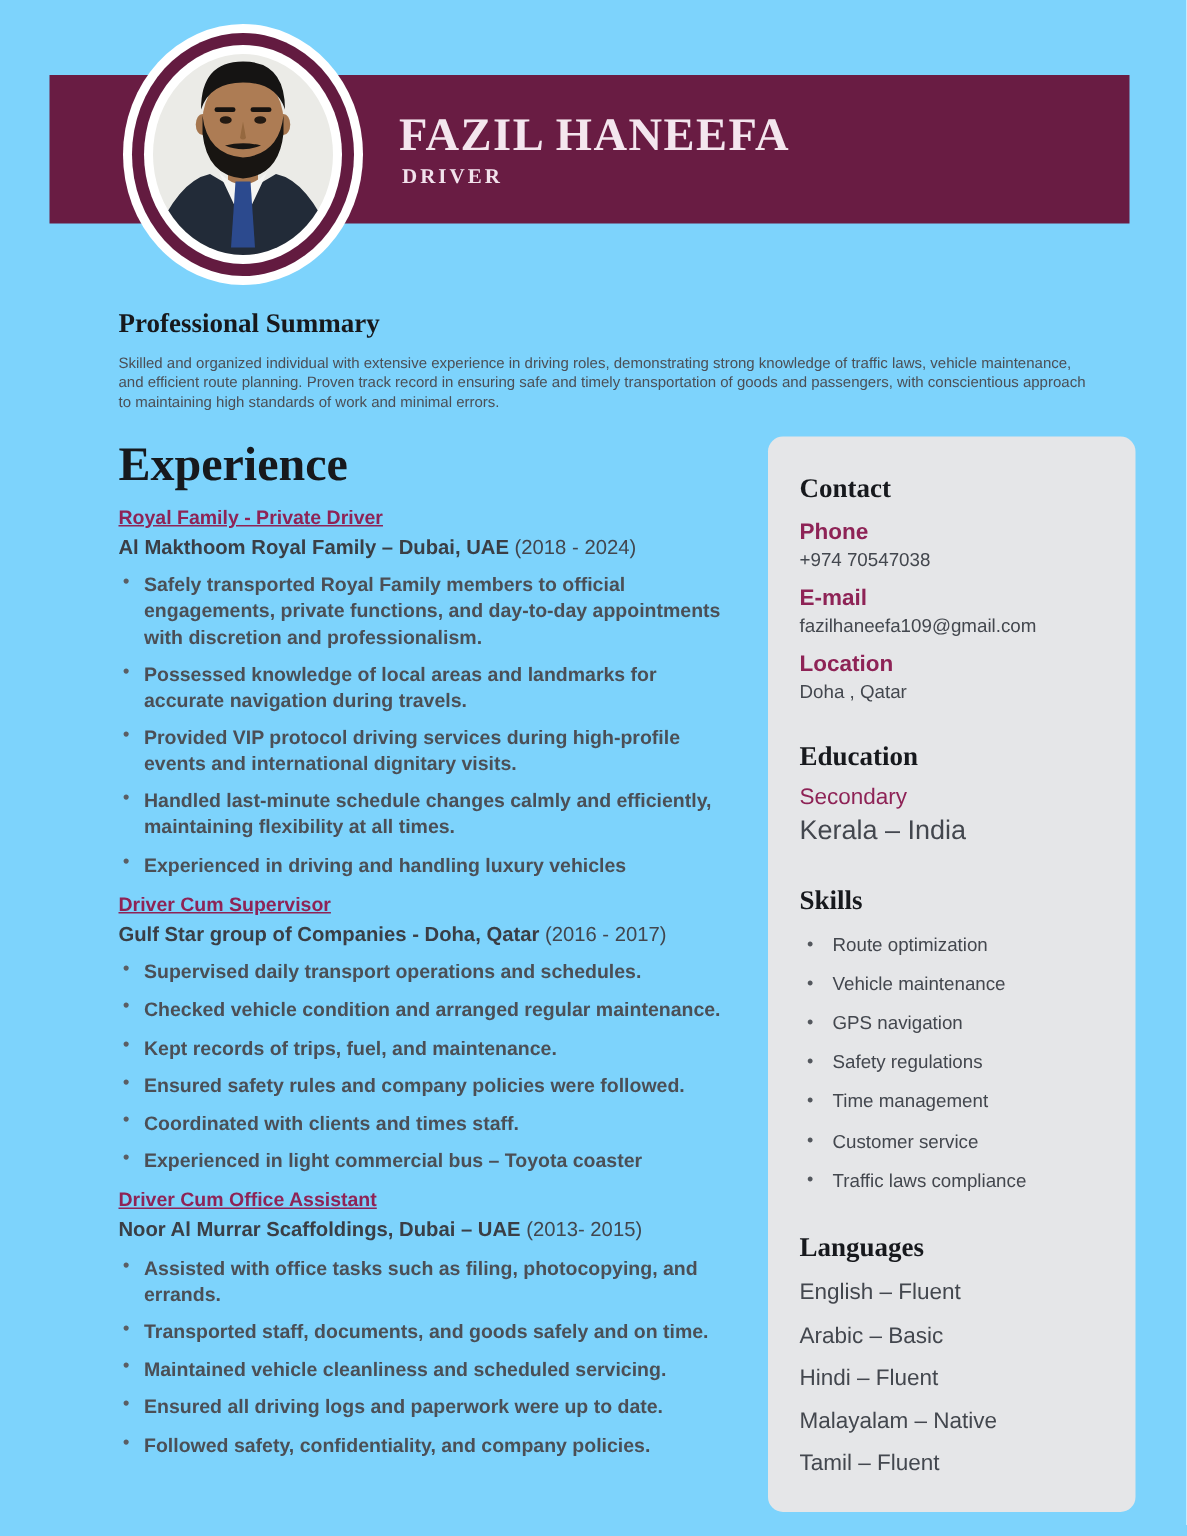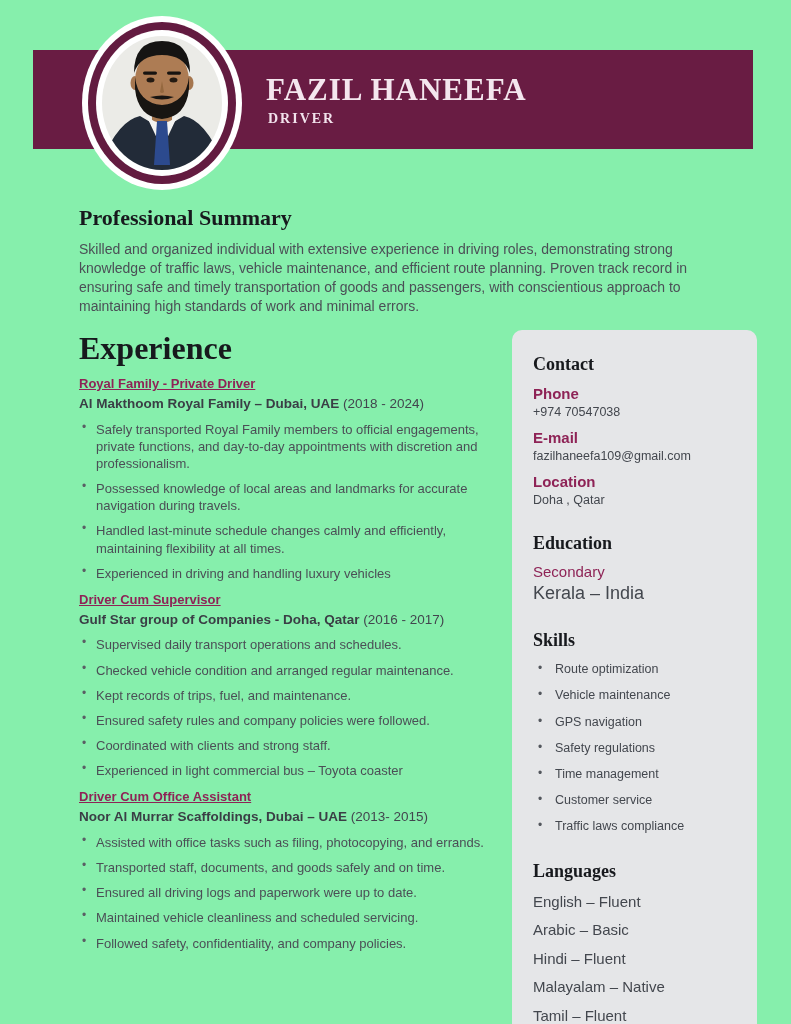--- a/index.html
+++ b/index.html
@@ -7,21 +7,21 @@
     --accent:#8e2356;
     --ink:#17191d;
     --body:#4b4f56;
     --sidebar-bg:#e5e6e8;
   }
   *{box-sizing:border-box;}
   html,body{margin:0;padding:0;background:#ffffff;}
   .page{
     position:relative;
     width:791px;height:1024px;
-    background:#86efac;
+    background:#7dd3fc;
     font-family:"Liberation Sans",sans-serif;
     overflow:hidden;
   }
   
   .band{
     position:absolute;left:33px;top:50px;
     width:720px;height:99px;
     background:var(--maroon);
   }
   .band-inner{
@@ -41,41 +41,42 @@
     margin:4px 0 0 2px;
   }
   .avatar{position:absolute;left:80px;top:15px;width:164px;height:178px;}
   
   .content{position:absolute;left:79px;top:205px;width:678px;}
   .h-serif{
     font-family:"Liberation Serif",serif;
     font-weight:bold;color:var(--ink);
     margin:0;line-height:1.15;
   }
-  .summary-heading{font-size:22px;}
+  .summary-heading{font-size:18px;}
   .summary-text{
     margin:10px 0 0 0;width:650px;
-    font-size:14px;line-height:1.34;color:var(--body);
+    font-size:10px;line-height:1.34;color:var(--body);
   }
   .columns{display:flex;margin-top:15px;}
   .main{width:415px;margin-right:18px;}
   .experience-heading{font-size:32px;margin-bottom:9px;}
   .job{margin-bottom:6px;}
   .job-title{
     color:var(--accent);font-weight:bold;
     font-size:13px;margin:8px 0 0 0;text-decoration:underline;
   }
   .job-meta{margin:4px 0 0 0;font-size:13.5px;line-height:1.3;}
   .company{font-weight:bold;color:#3a3e45;}
   .dates{color:#42464e;font-weight:normal;}
   ul.bullets{list-style:none;margin:8px 0 10px 0;padding:0;}
   ul.bullets li{
     position:relative;padding-left:17px;
     font-size:13px;line-height:1.32;color:var(--body);
     margin-bottom:8px;
+    font-weight:bold;
   }
   ul.bullets li::before{
     content:"•";position:absolute;left:3px;top:-1px;
     color:#5a5e64;font-size:12px;
   }
   
   .sidebar{
     width:245px;min-height:608px;
     background:var(--sidebar-bg);
     border-radius:10px;
@@ -155,52 +156,53 @@
 
         <section class="job">
           <h3 class="job-title">Royal Family - Private Driver</h3>
           <p class="job-meta">
             <span class="company">Al Makthoom Royal Family – Dubai, UAE</span>
             <span class="dates">(2018 - 2024)</span>
           </p>
           <ul class="bullets">
             <li>Safely transported Royal Family members to official engagements, private functions, and day-to-day appointments with discretion and professionalism.</li>
             <li>Possessed knowledge of local areas and landmarks for accurate navigation during travels.</li>
+            <li>Provided VIP protocol driving services during high-profile events and international dignitary visits.</li>
             <li>Handled last-minute schedule changes calmly and efficiently, maintaining flexibility at all times.</li>
             <li>Experienced in driving and handling luxury vehicles</li>
           </ul>
         </section>
 
         <section class="job">
           <h3 class="job-title">Driver Cum Supervisor</h3>
           <p class="job-meta">
             <span class="company">Gulf Star group of Companies - Doha, Qatar</span>
             <span class="dates">(2016 - 2017)</span>
           </p>
           <ul class="bullets">
             <li>Supervised daily transport operations and schedules.</li>
             <li>Checked vehicle condition and arranged regular maintenance.</li>
             <li>Kept records of trips, fuel, and maintenance.</li>
             <li>Ensured safety rules and company policies were followed.</li>
-            <li>Coordinated with clients and strong staff.</li>
+            <li>Coordinated with clients and times staff.</li>
             <li>Experienced in light commercial bus – Toyota coaster</li>
           </ul>
         </section>
 
         <section class="job">
           <h3 class="job-title">Driver Cum Office Assistant</h3>
           <p class="job-meta">
             <span class="company">Noor Al Murrar Scaffoldings, Dubai – UAE</span>
             <span class="dates">(2013- 2015)</span>
           </p>
           <ul class="bullets">
             <li>Assisted with office tasks such as filing, photocopying, and errands.</li>
             <li>Transported staff, documents, and goods safely and on time.</li>
+            <li>Maintained vehicle cleanliness and scheduled servicing.</li>
             <li>Ensured all driving logs and paperwork were up to date.</li>
-            <li>Maintained vehicle cleanliness and scheduled servicing.</li>
             <li>Followed safety, confidentiality, and company policies.</li>
           </ul>
         </section>
       </div>
 
       <aside class="sidebar">
 
         <h2 class="h-serif side-heading">Contact</h2>
         <p class="contact-label">Phone</p>
         <p class="contact-value">+974 70547038</p>

